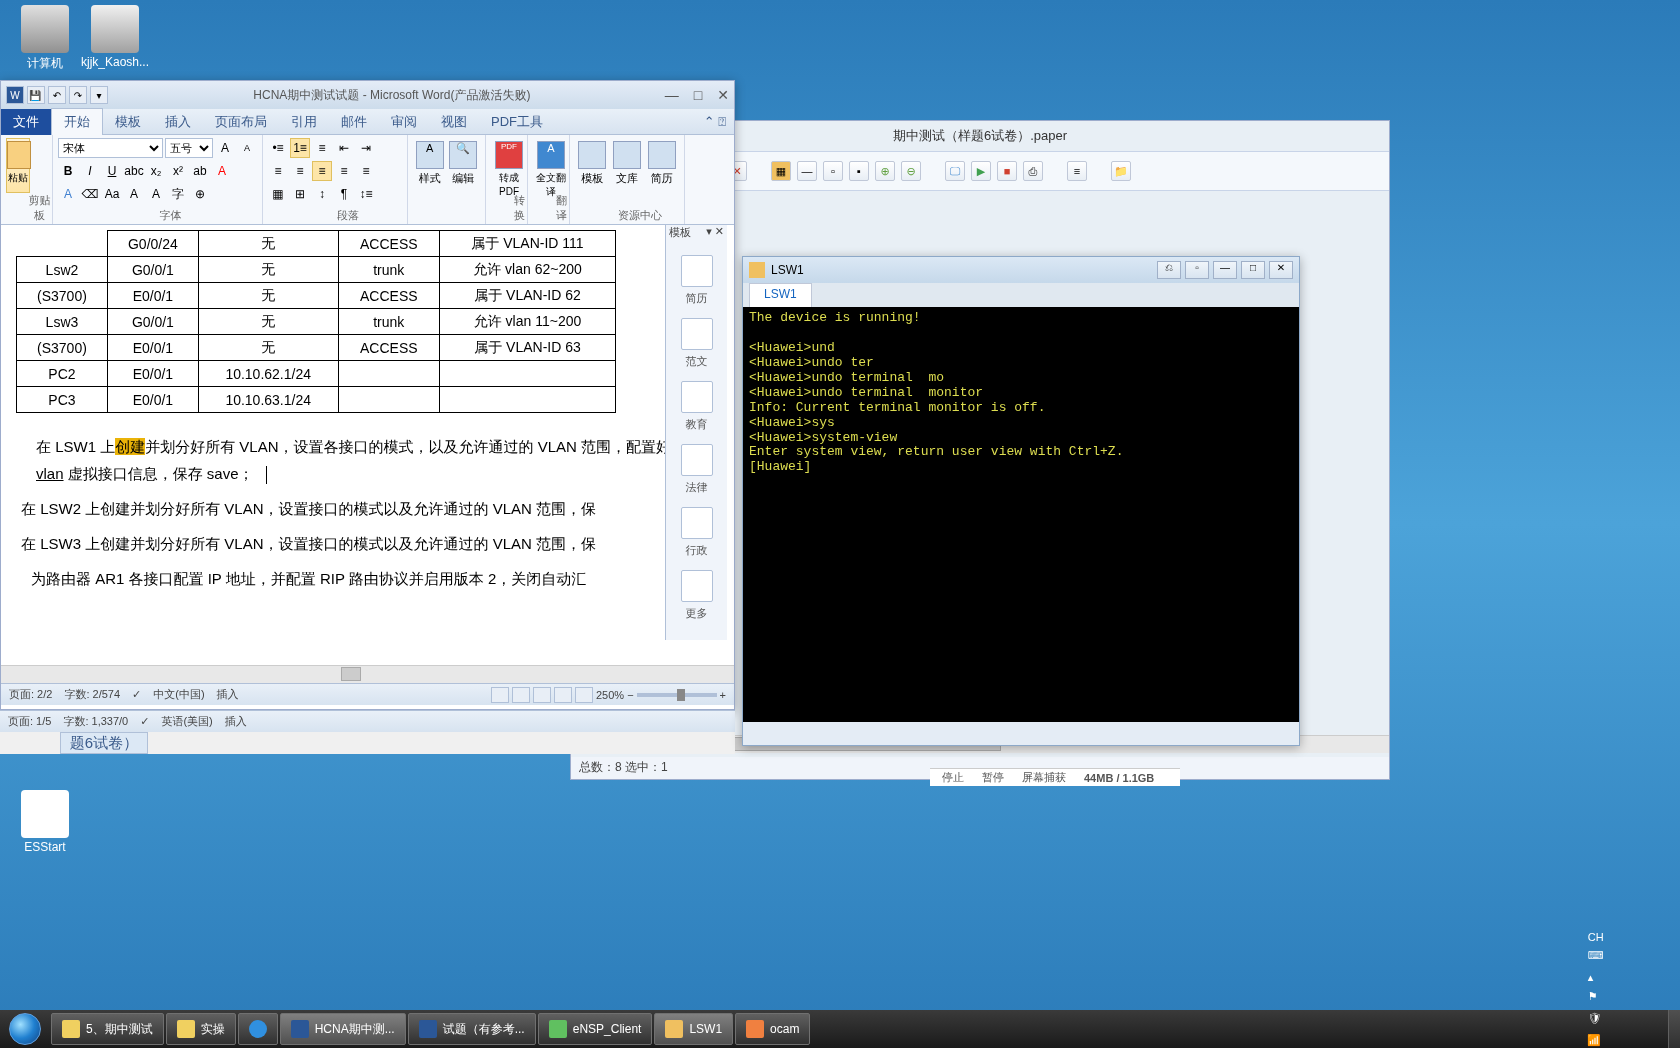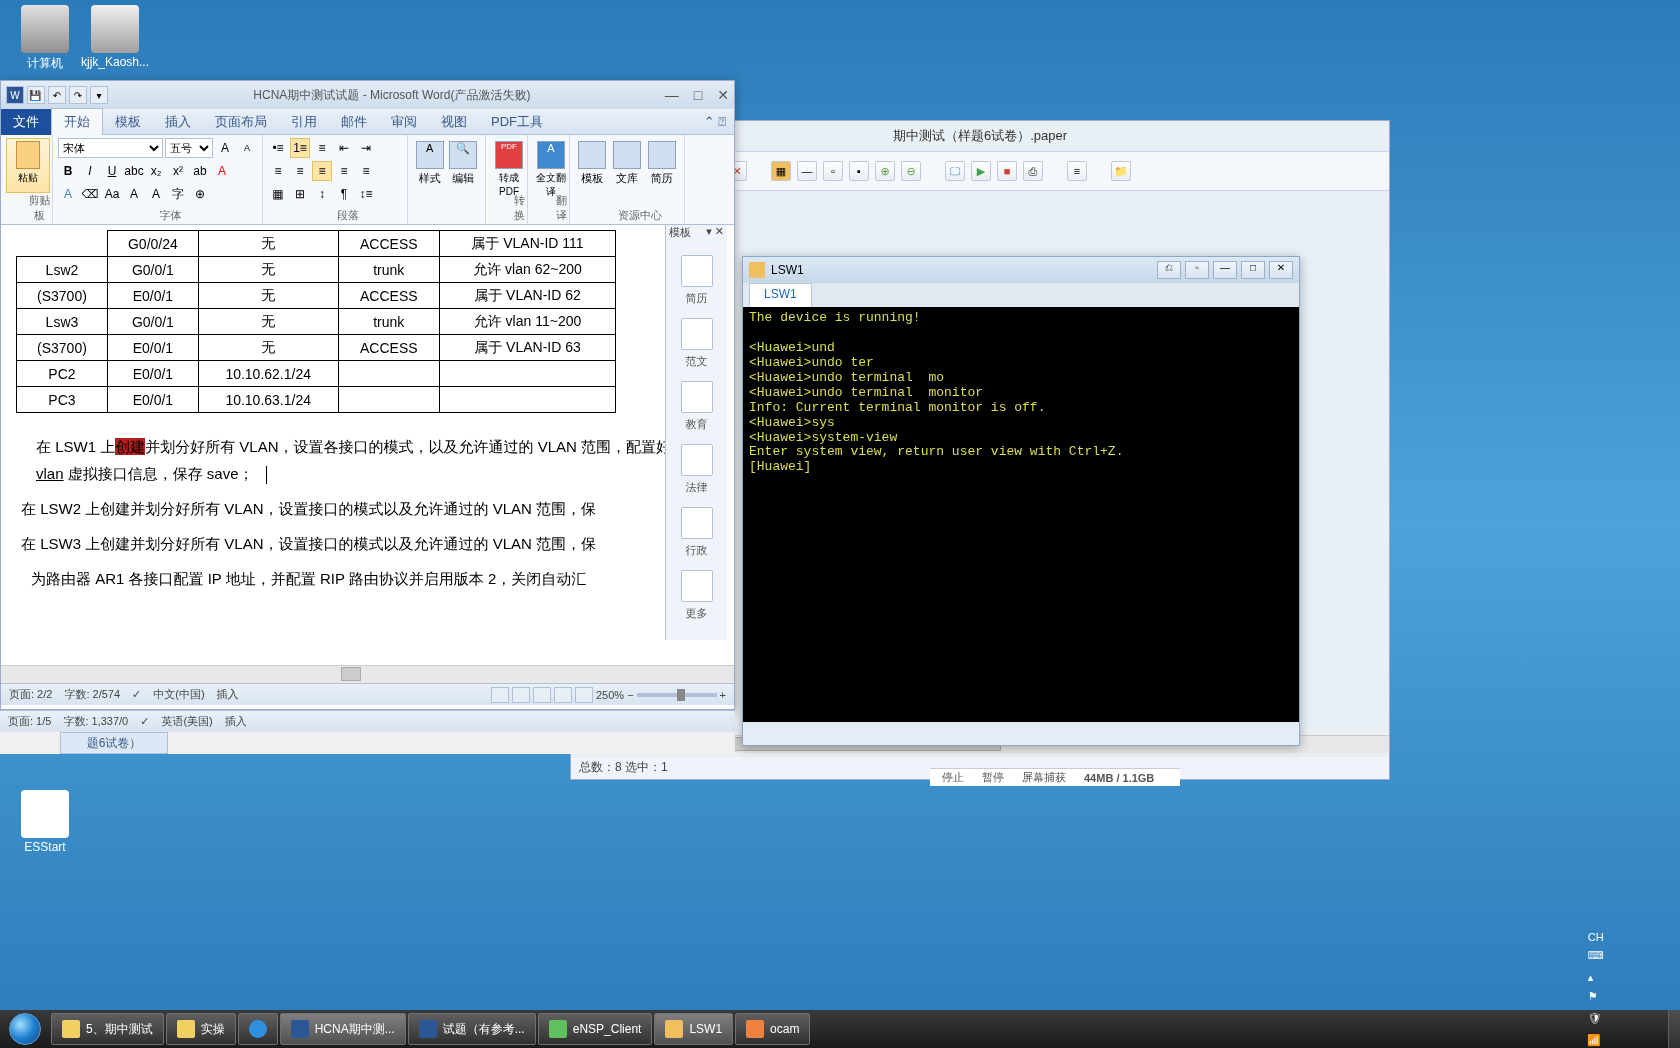--- a/index.html
+++ b/index.html
@@ -33,49 +33,49 @@
     .ribbon-group { border-right: 1px solid #d0d8e8; padding: 3px 5px; position: relative; }
     .ribbon-group-label { position: absolute; bottom: 1px; left: 0; right: 0; text-align: center; color: #666; font-size: 11px; margin-left: 26px; }
     .rg-clipboard { width: 52px; }
     .rg-font { width: 210px; }
     .rg-para { width: 145px; }
     .rg-style { width: 78px; }
     .rg-convert { width: 42px; }
     .rg-trans { width: 42px; }
     .rg-res { width: 115px; }
     
-    .paste-btn { width: 44px; height: 55px; background: linear-gradient(#fef3d8, #fde5a8); border: 1px solid #e0c060; text-align: center; font-size: 10px; }
+    .paste-btn { width: 24px; height: 55px; background: linear-gradient(#fef3d8, #fde5a8); border: 1px solid #e0c060; text-align: center; font-size: 10px; }
     .paste-icon { width: 24px; height: 28px; margin: 2px auto; background: #f8d080; border: 1px solid #c09040; }
     
     .font-row { display: flex; gap: 2px; margin-bottom: 3px; align-items: center; }
     .font-select { height: 20px; border: 1px solid #b0c0d8; font-size: 11px; background: white; }
     .font-btn { width: 20px; height: 20px; border: 1px solid transparent; display: inline-flex; align-items: center; justify-content: center; font-size: 12px; cursor: pointer; }
     
     .big-btn { width: 36px; height: 55px; text-align: center; border: 1px solid transparent; cursor: pointer; padding-top: 2px; font-size: 11px; }
     .big-btn-icon { width: 28px; height: 28px; margin: 0 auto 2px; background: #d0e0f0; border: 1px solid #90a0c0; }
     
     .word-doc { height: 440px; overflow: auto; background: #fff; padding: 5px 15px; position: relative; }
     
     .doc-table { border-collapse: collapse; width: 600px; font-size: 14px; margin-bottom: 20px; }
     .doc-table td { border: 1px solid #000; padding: 2px 8px; text-align: center; height: 26px; }
     
     .doc-para { font-size: 15px; line-height: 1.8; margin: 8px 20px; color: #000; }
-    .highlight { background: #b91c1c; }
+    .highlight { background: #eab308; }
     .cursor { display: inline-block; width: 1px; height: 18px; background: #000; vertical-align: middle; }
     
     .word-statusbar { height: 22px; background: linear-gradient(#e9f0f8, #d7e3f0); display: flex; align-items: center; font-size: 11px; padding: 0 8px; gap: 12px; color: #444; border-top: 1px solid #b0c0d8; }
     .status-views { margin-left: auto; display: flex; gap: 3px; align-items: center; }
     .view-btn { width: 18px; height: 16px; border: 1px solid #b0c0d8; background: #e8eef6; }
     .zoom-slider { width: 80px; height: 4px; background: #b0c0d8; position: relative; }
     .zoom-thumb { width: 8px; height: 12px; background: #888; position: absolute; top: -4px; left: 40px; }
     
     
     .word-status2 { position: absolute; top: 710px; left: 0; width: 735px; height: 44px; background: #f0f0f0; }
     .status2-row { height: 22px; background: linear-gradient(#e9f0f8, #d7e3f0); display: flex; align-items: center; font-size: 11px; padding: 0 8px; gap: 12px; color: #444; border-top: 1px solid #b0c0d8; }
-    .status2-tab { width: 108px; height: 22px; background: #dce8f5; border: 1px solid #b0c0d8; text-align: center; font-size: 12px; line-height: 20px; color: #3a5a8a; }
+    .status2-tab { width: 88px; height: 22px; background: #dce8f5; border: 1px solid #b0c0d8; text-align: center; font-size: 15px; line-height: 20px; color: #3a5a8a; }
     
     
     .template-panel { position: absolute; top: 225px; left: 665px; width: 62px; height: 415px; background: #f0f4fa; border-left: 1px solid #b0c0d8; }
     .tpl-header { height: 18px; font-size: 11px; display: flex; justify-content: space-between; padding: 0 3px; color: #444; }
     .tpl-item { width: 38px; margin: 12px auto; text-align: center; font-size: 11px; color: #555; }
     .tpl-icon { width: 32px; height: 32px; margin: 0 auto 4px; border: 1px solid #b0c0d8; background: #fff; border-radius: 2px; }
     
     
     .paper-window { position: absolute; top: 120px; left: 570px; width: 820px; height: 660px; background: #e8eff5; border: 1px solid #9daccc; z-index: -1; }
     .paper-title { height: 30px; text-align: center; line-height: 30px; font-size: 13px; color: #333; }

